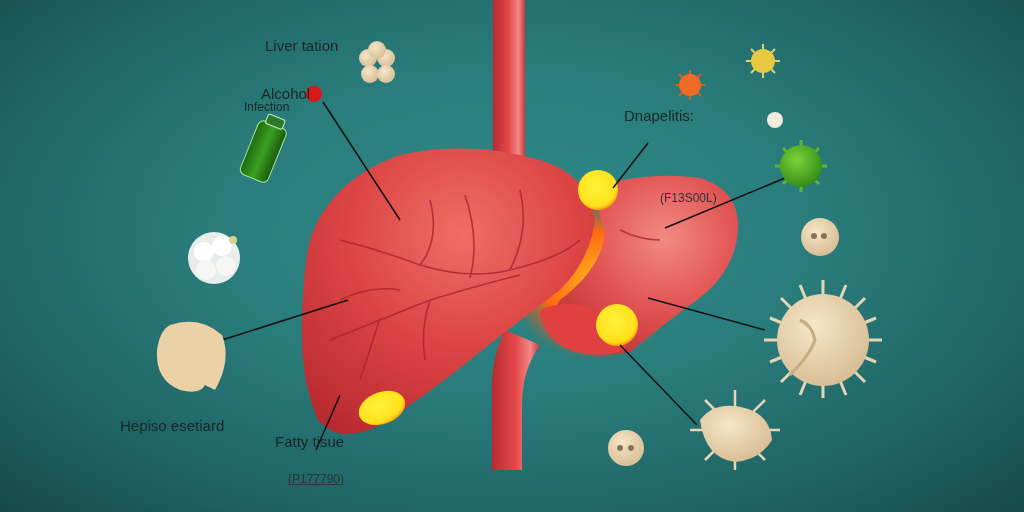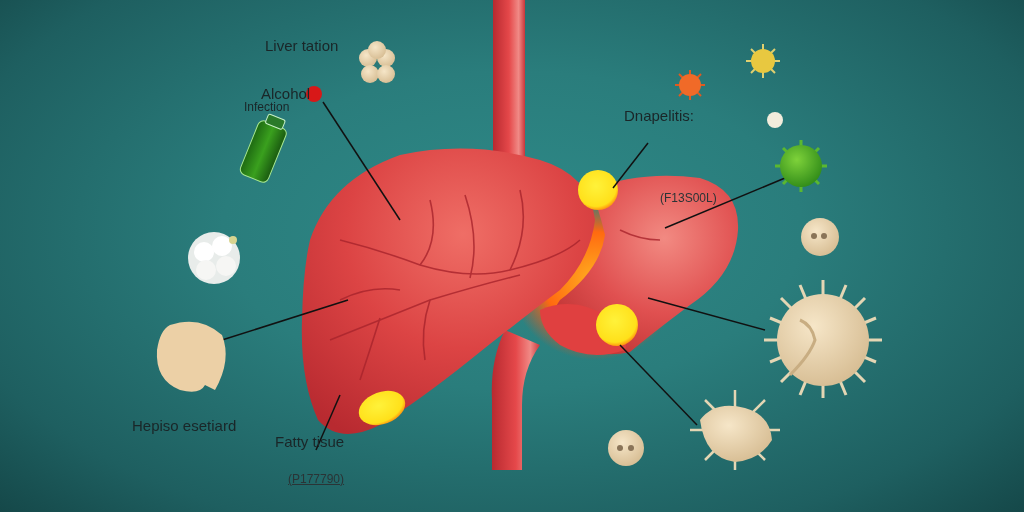--- a/index.html
+++ b/index.html
@@ -193,16 +193,16 @@
       <circle cx="620" cy="448" r="3" fill="#8a7458"></circle>
       <circle cx="631" cy="448" r="3" fill="#8a7458"></circle>
     </g>
   </svg>
 
   <div class="label lbl-lg" style="left:265px;top:37px;">Liver tation</div>
   <div class="label lbl-lg" style="left:242px;top:85px;margin-left:19px;">Alcohol</div>
   <div class="label lbl-sm" style="left:244px;top:100px;">Infection</div>
   <div class="label lbl-lg" style="left:624px;top:107px;">Dnapelitis:</div>
   <div class="label lbl-code" style="left:660px;top:143px;margin-top:48px;">(F13S00L)</div>
-  <div class="label lbl-lg" style="left:132px;top:417px;text-align:center;">Hepiso esetiard</div>
+  <div class="label lbl-lg" style="left:120px;top:417px;text-align:center;">Hepiso esetiard</div>
   <div class="label lbl-lg" style="left:275px;top:433px;">Fatty tisue</div>
   <div class="label lbl-code" style="left:288px;top:472px;text-decoration:underline;">(P177790)</div>
 </div>
 
 </body></html>

